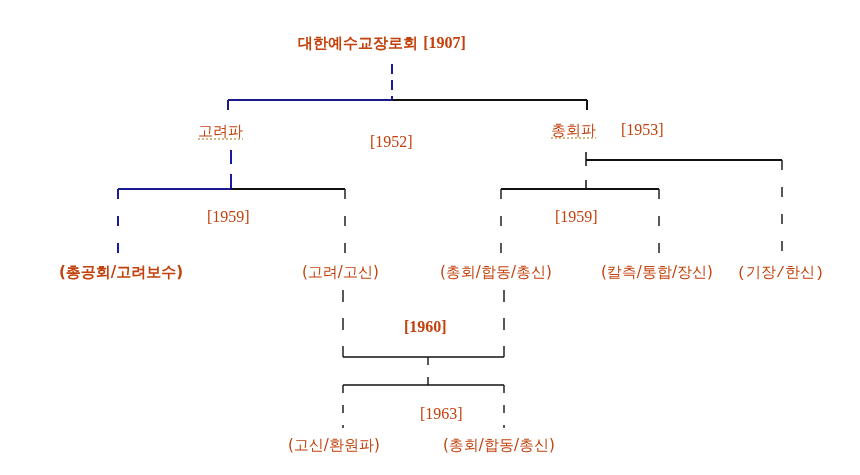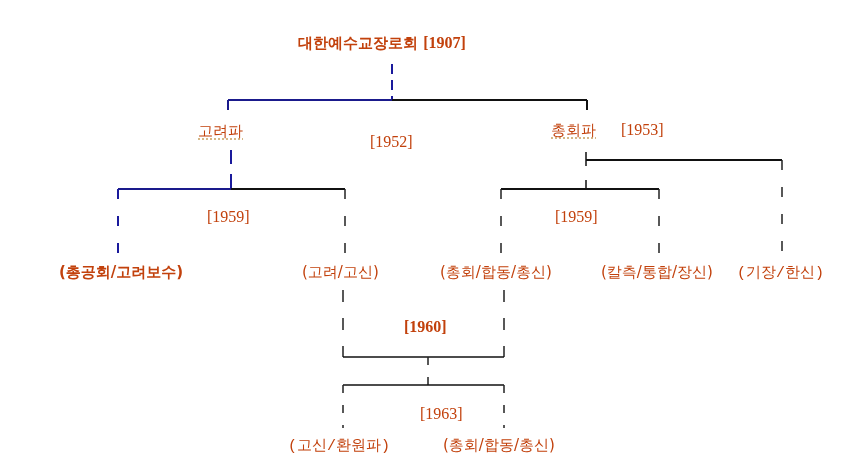--- a/index.html
+++ b/index.html
@@ -63,14 +63,14 @@
 
 <div class="lbl ko" style="left:59px; top:263px;font-weight:bold;">(총공회/고려보수)</div>
 <div class="lbl ko" style="left:302px; top:263px;">(고려/고신)</div>
 <div class="lbl ko" style="left:440px; top:263px;">(총회/합동/총신)</div>
 <div class="lbl ko" style="left:601px; top:263px;text-align:right;">(칼측/통합/장신)</div>
 <div class="lbl ko" style="left:737px; top:263px;font-family:Liberation Mono, monospace;">(기장/한신)</div>
 
 <div class="lbl yr" style="left:404px; top:318px;font-weight:bold;">[1960]</div>
 <div class="lbl yr" style="left:404px; top:405px;margin-left:16px;">[1963]</div>
 
-<div class="lbl ko" style="left:288px; top:436px;font-family:Liberation Mono, monospace;">(고신/환원파)</div>
+<div class="lbl ko" style="left:288px; top:436px;">(고신/환원파)</div>
 <div class="lbl ko" style="left:443px; top:436px;">(총회/합동/총신)</div>
 
 </body></html>

